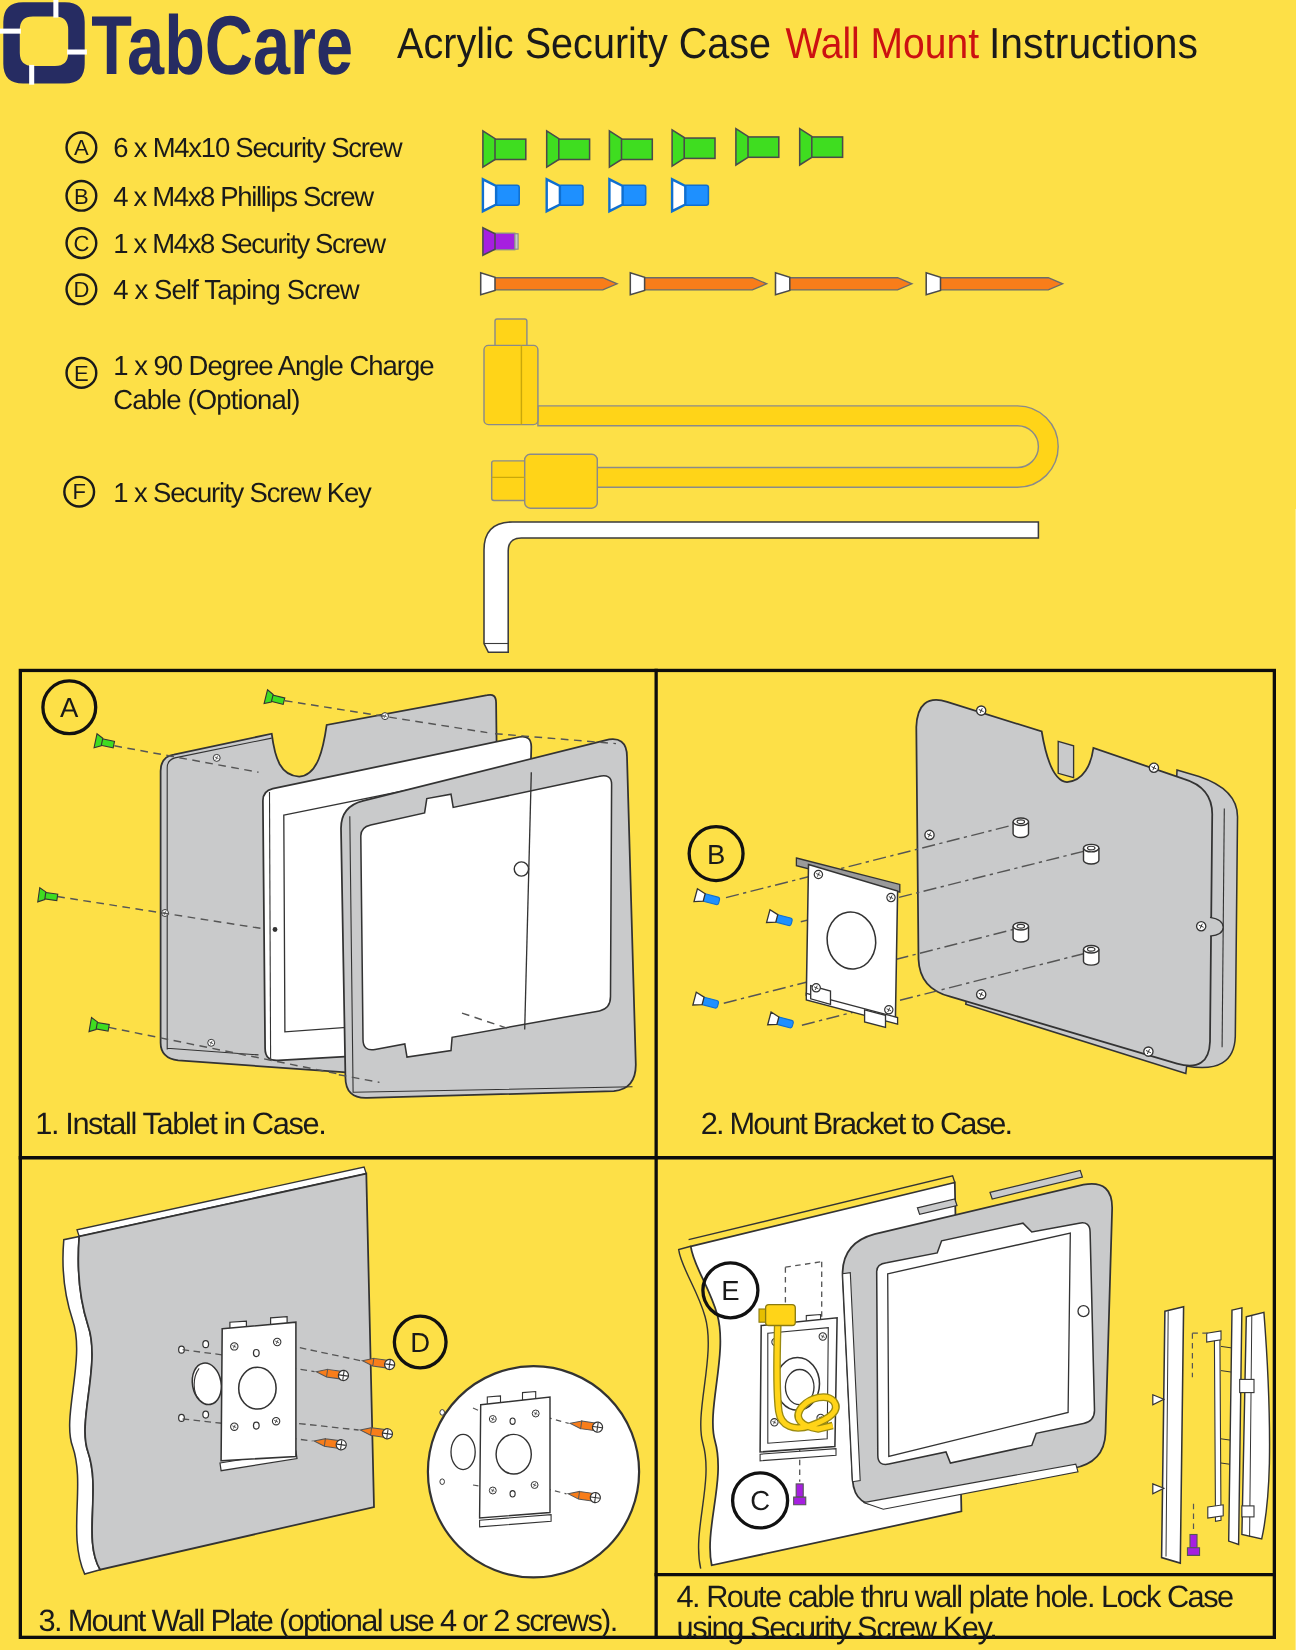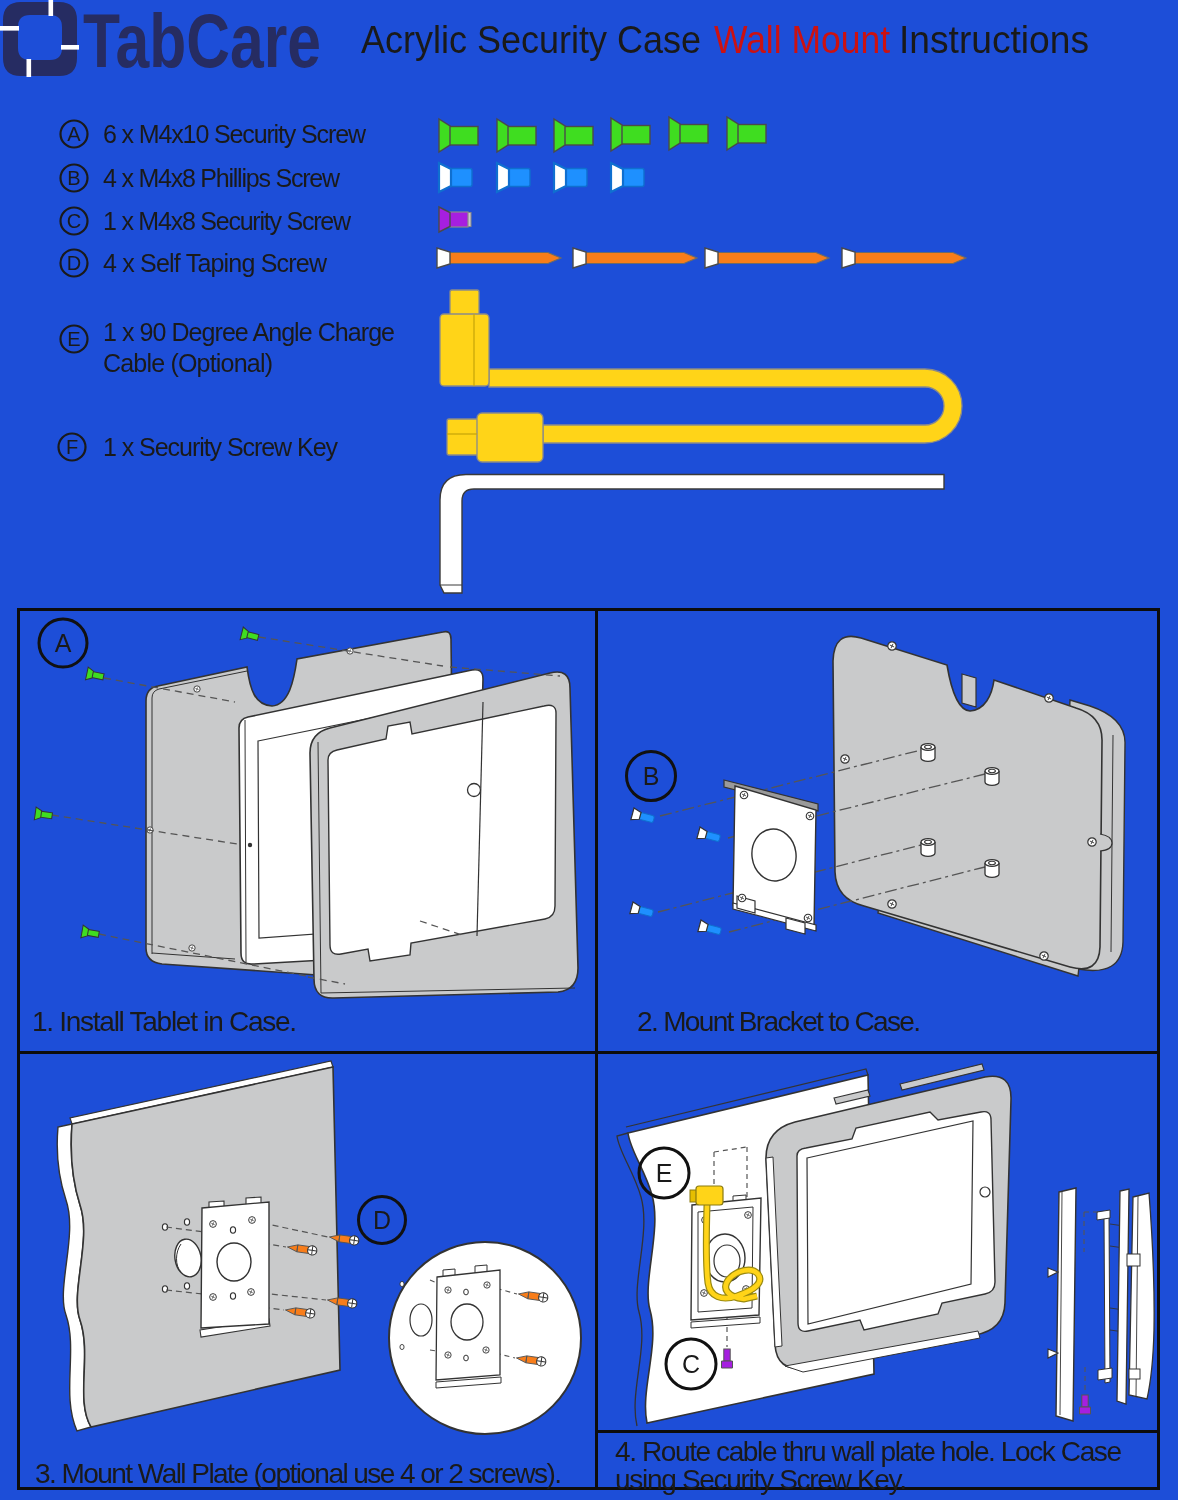--- a/index.html
+++ b/index.html
@@ -1,16 +1,16 @@
 <!DOCTYPE html>
 <html><head>
 <meta charset="utf-8">
 <style>
 html,body{margin:0;padding:0;background:#fff;}
-#page{position:relative;width:1178px;height:1500px;background:#1d4ed8;overflow:hidden;}
+#page{position:relative;width:1178px;height:1500px;background:#fde047;overflow:hidden;}
 svg{position:absolute;left:0;top:0;}
 text{font-family:"Liberation Sans",sans-serif;}
 </style>
 </head>
 <body>
 <div id="page">
 <svg width="1178" height="1500" viewBox="0 0 1178 1500">
 <defs>
 
 <g id="gscrew">

